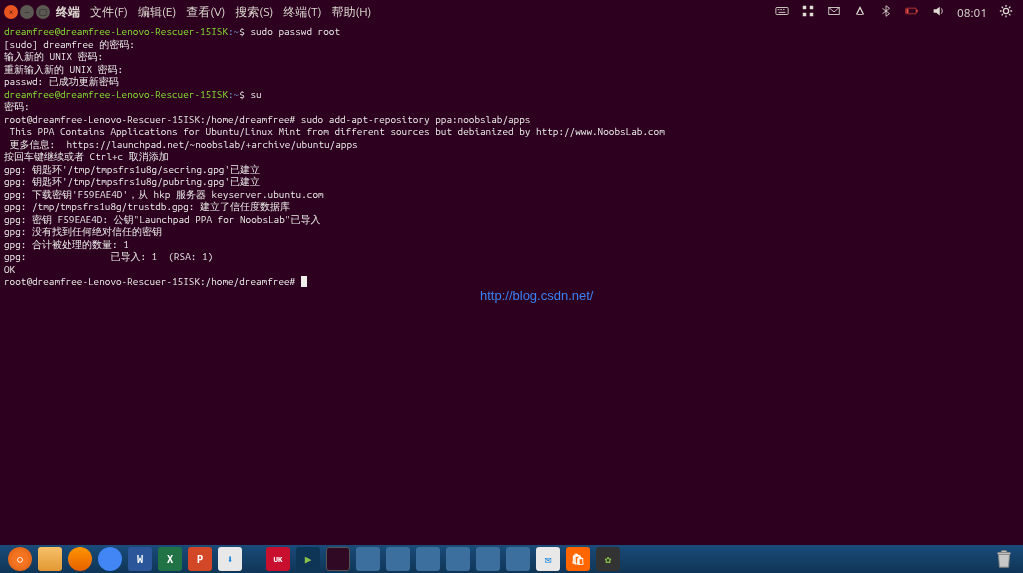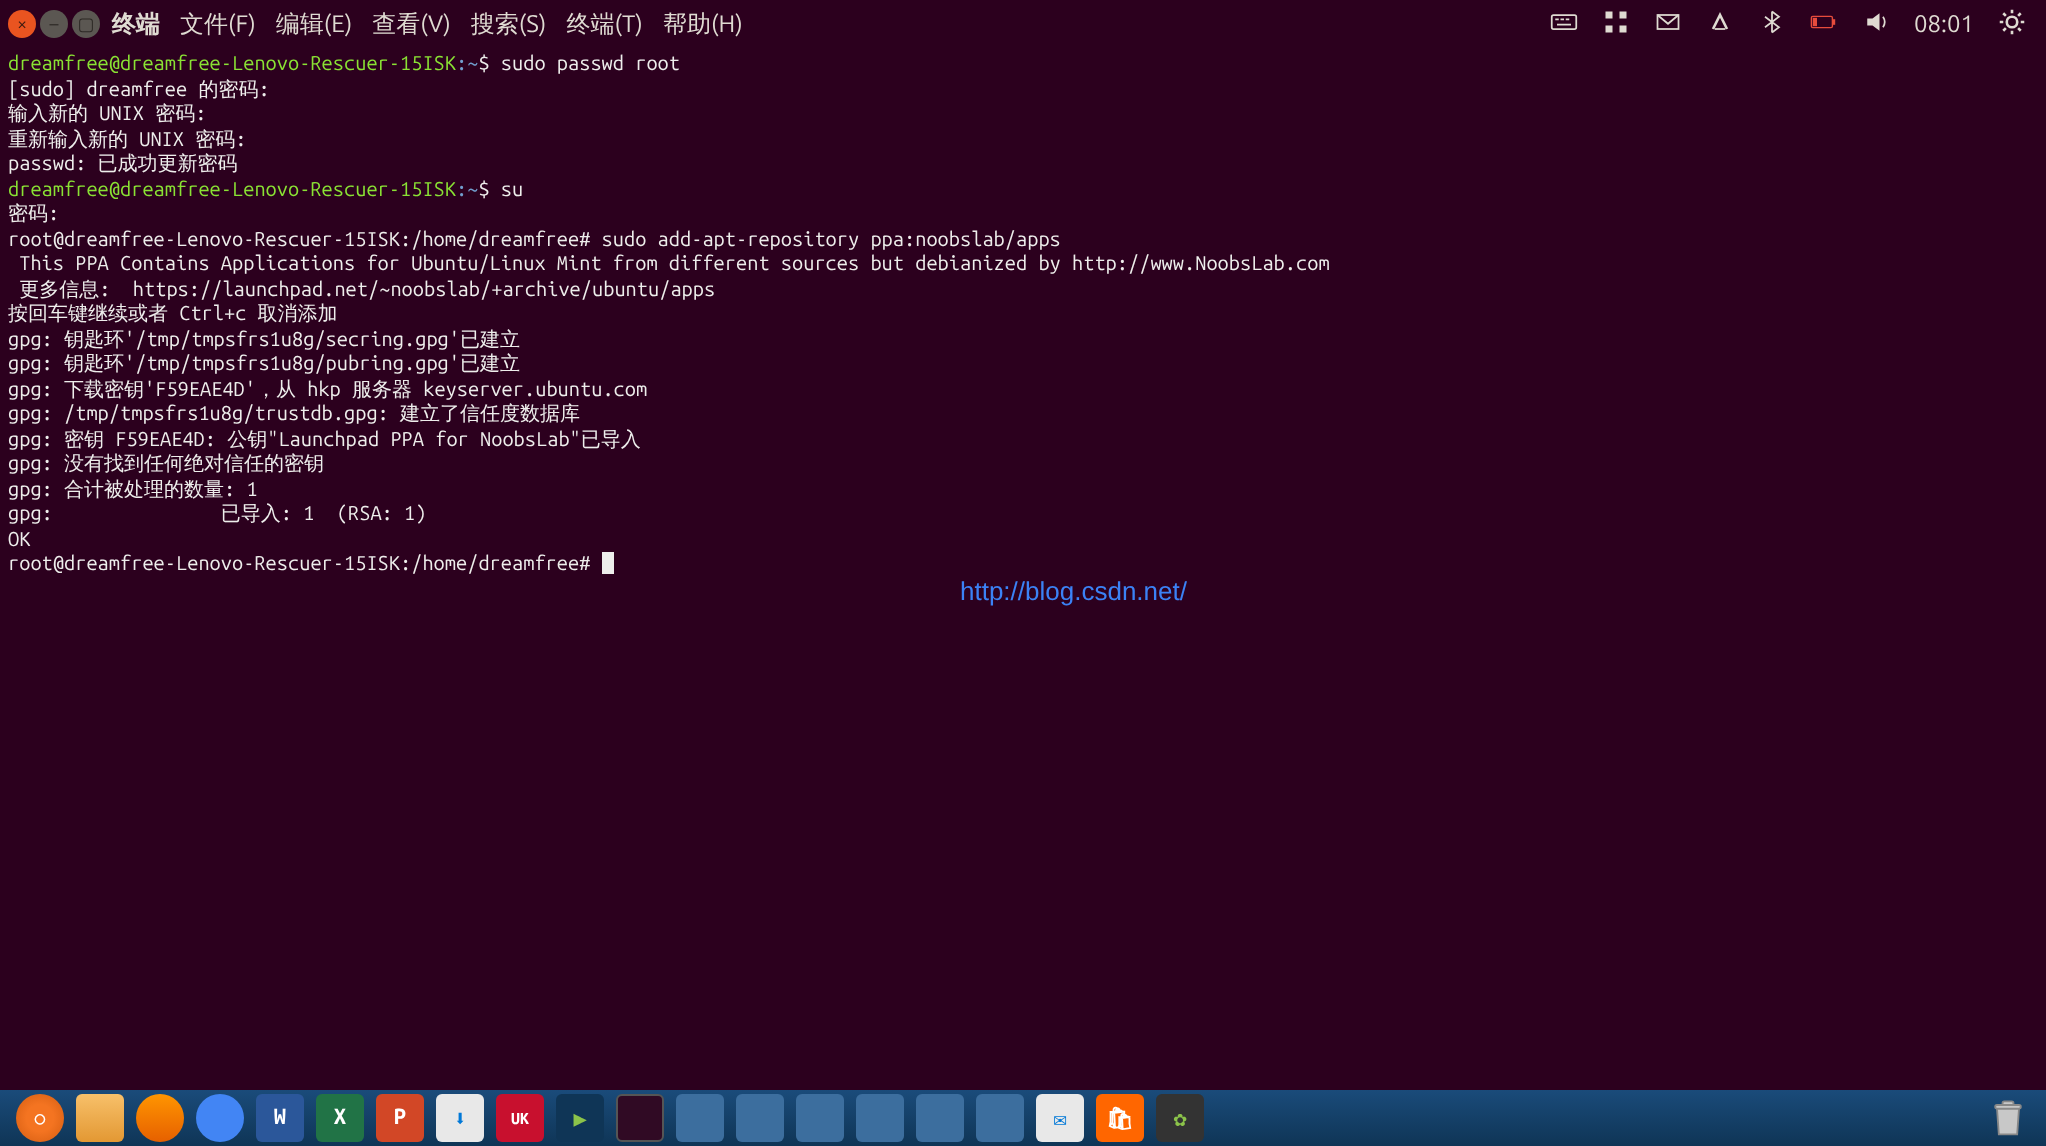--- a/index.html
+++ b/index.html
@@ -82,21 +82,21 @@
   cursor: pointer;
 }
 .dock-ubuntu { background: radial-gradient(circle, #f47421 40%, #d25c11 100%); color:#fff; border-radius:50%; font-size:9px;}
 .dock-files { background: linear-gradient(#f7c06a,#e39833); }
 .dock-ff { background: linear-gradient(#ff9500,#e66000); color:#00539f; border-radius:50%;}
 .dock-chr { background: #4285f4; color:#fff; border-radius:50%;}
 .dock-word { background:#2b579a; color:#fff;}
 .dock-excel { background:#217346; color:#fff;}
 .dock-ppt { background:#d24726; color:#fff;}
 .dock-sw { background:#e8e8e8; color:#0078d7;}
-.dock-uk { background:#c8102e; color:#fff; font-size:8px;}
+.dock-uk { background:#c8102e; color:#fff; font-size:8px;margin-left:18px;}
 .dock-arrow { background:#0f3556; color:#8bc34a;}
 .dock-term { background:#300a24; border:1px solid #555;}
 .dock-task { background:#3c6e9e;}
 .dock-mail { background:#e8e8e8; color:#0078d7;}
 .dock-shop { background:#ff6600; color:#fff;}
 .dock-clover { background:#333; color:#8bc34a;}
 .trash {
   margin-left: auto;
   width: 22px; height: 24px;
   color: #ddd;

